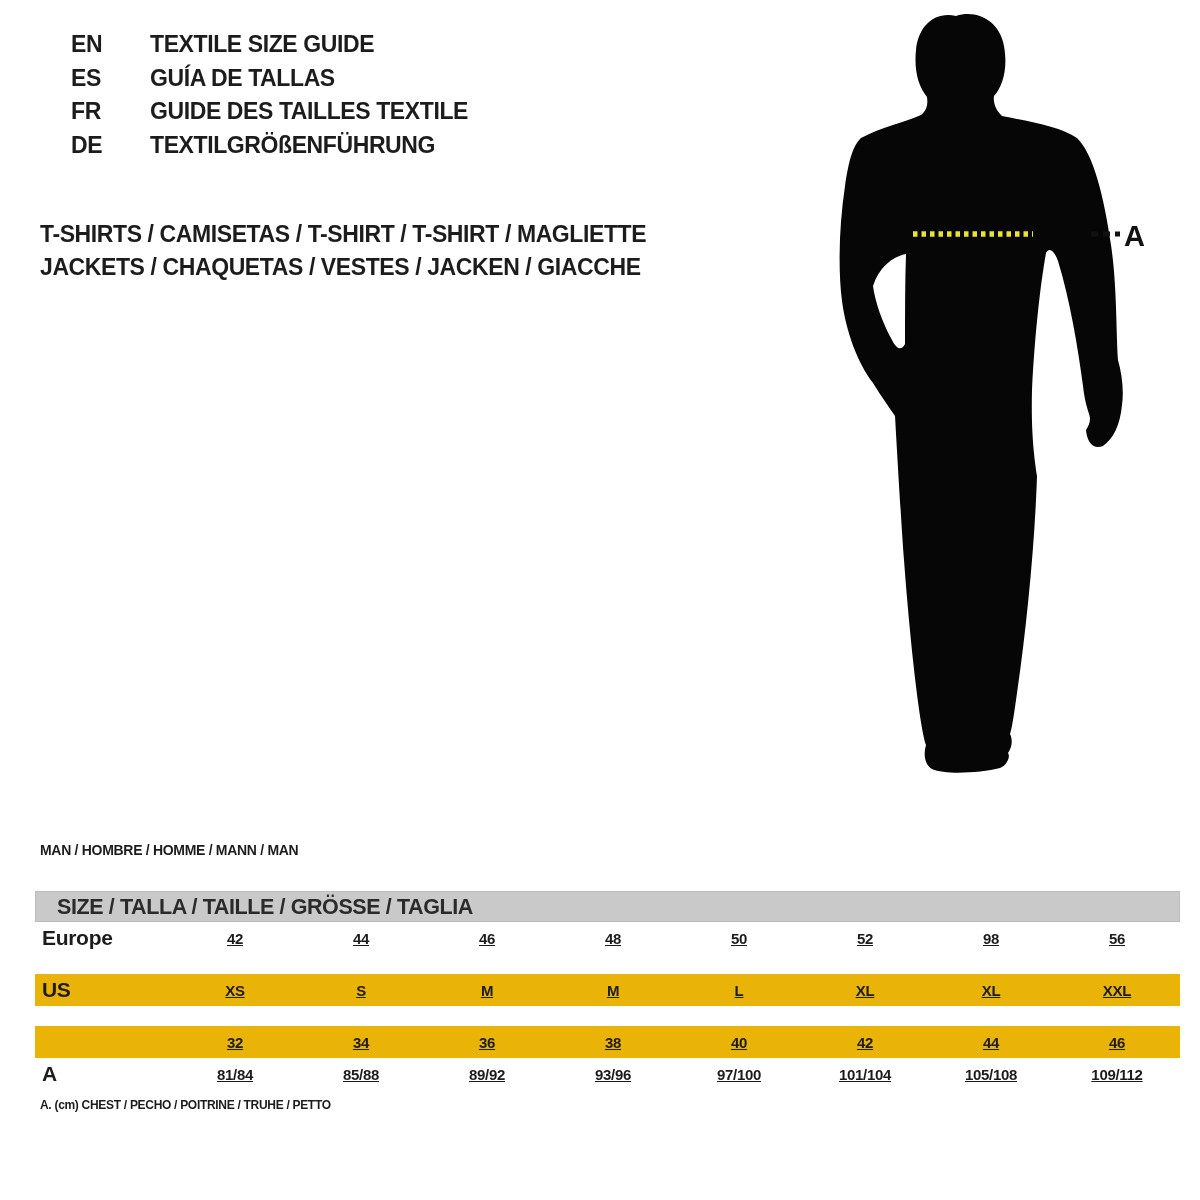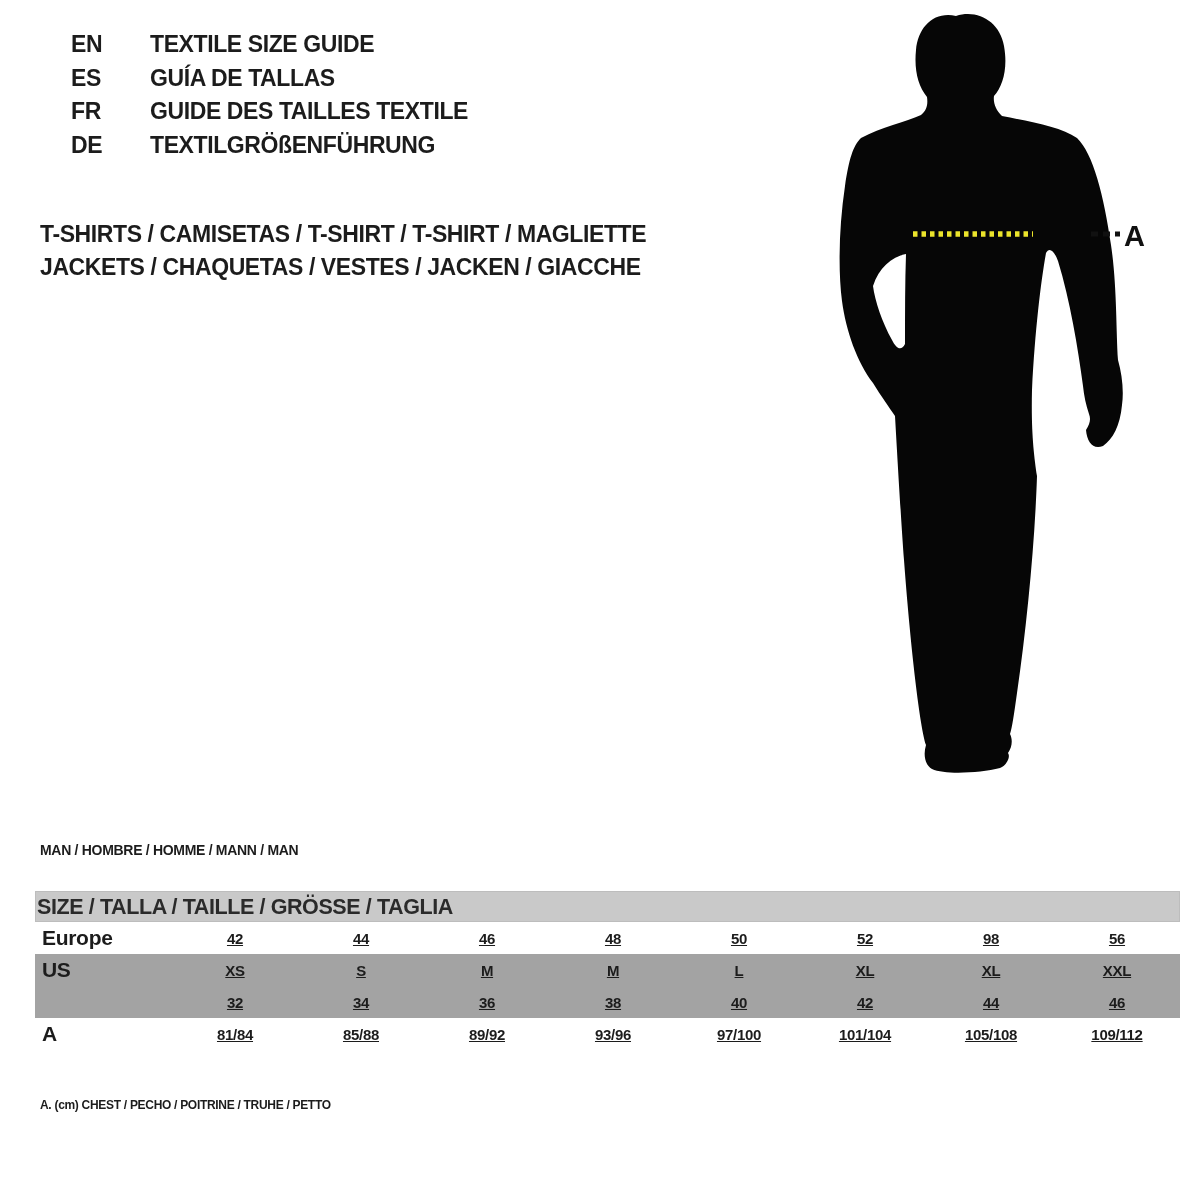--- a/index.html
+++ b/index.html
@@ -23,24 +23,24 @@
   
   .figure{position:absolute;left:820px;top:0px;width:380px;height:800px;}
 
   
   .section-title{position:absolute;left:40px;top:842px;font-size:14px;font-weight:700;letter-spacing:-0.3px;white-space:nowrap;}
 
   
   .size-table{position:absolute;left:35px;top:891px;width:1145px;}
   .thead{
     height:31px;line-height:31px;background:#c9c9c9;border:1px solid #bdbdbd;box-sizing:border-box;
-    font-size:21.5px;font-weight:700;letter-spacing:-0.4px;padding-left:1px;color:#2a2a2a;white-space:nowrap;
+    font-size:21.5px;font-weight:700;letter-spacing:-0.4px;padding-left:21px;color:#2a2a2a;white-space:nowrap;
   }
   .trow{display:flex;height:32px;align-items:center;background:#ffffff;}
-  .trow.shaded{background:#a3a3a3;}
+  .trow.shaded{background:#eab308;margin-top:20px;}
   .tlabel{flex:0 0 130px;padding-left:7px;font-size:21px;font-weight:700;letter-spacing:-0.3px;}
   .tcell{flex:1 1 0;text-align:center;font-size:15px;font-weight:700;letter-spacing:-0.3px;text-decoration:underline;}
 
   
   .footnote{position:absolute;left:40px;top:1098px;font-size:12px;font-weight:700;letter-spacing:-0.3px;white-space:nowrap;}
 </style>
 </head>
 <body>
 
 <div class="langs">

